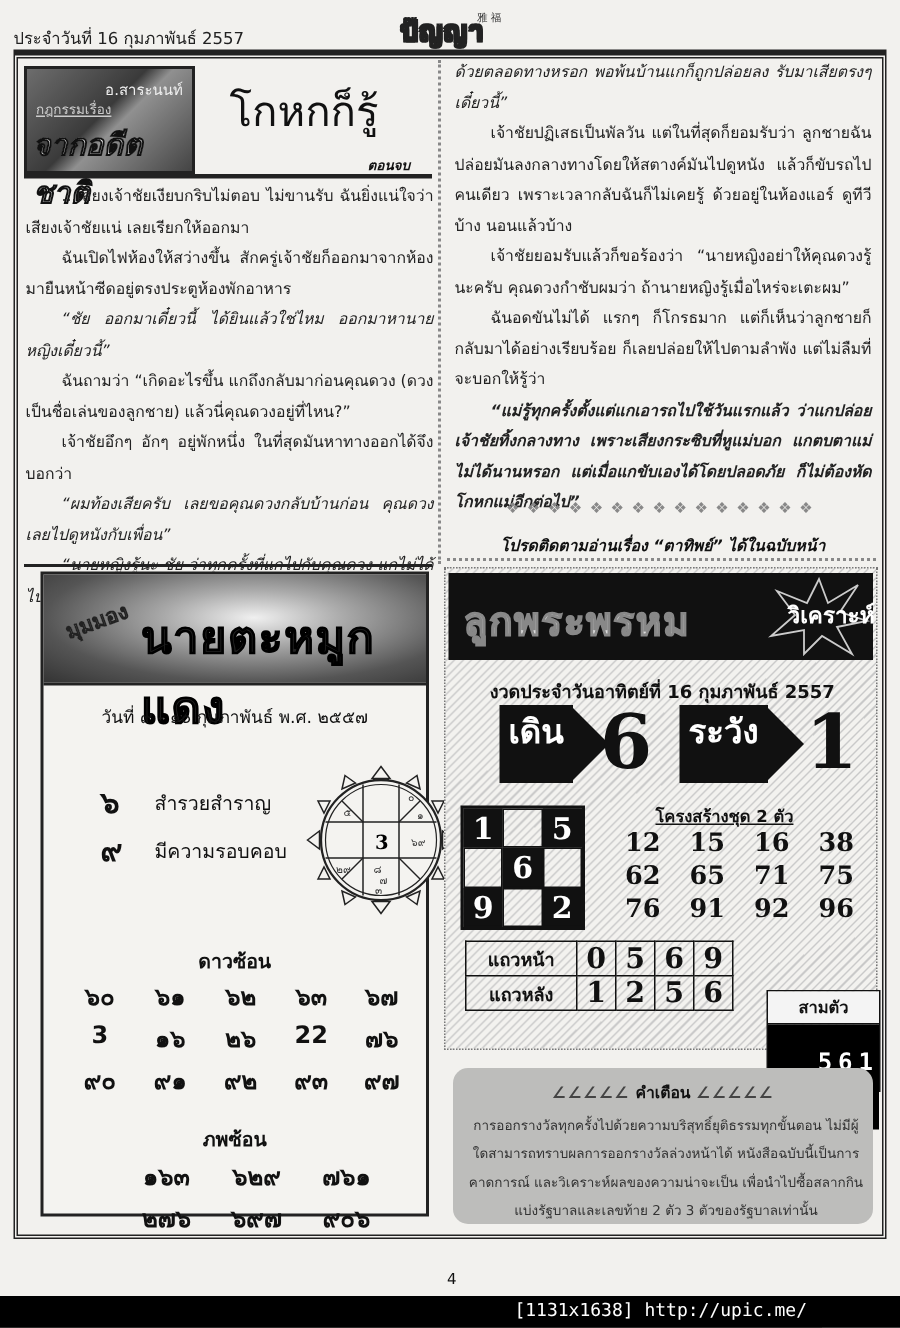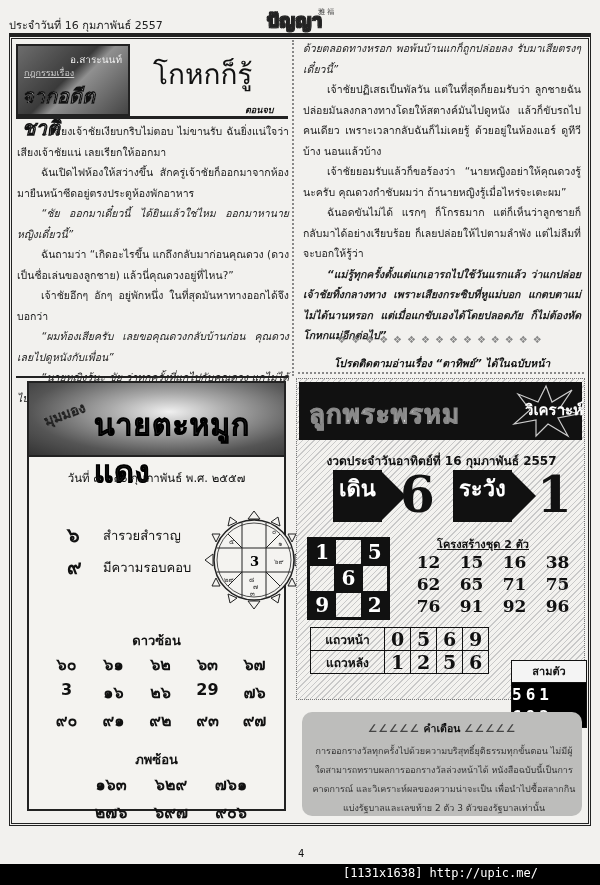--- a/index.html
+++ b/index.html
@@ -74,21 +74,21 @@
   .magic .blk { background: #111; color: #fff; }
   .pairs-title { position: absolute; left: 140px; top: 156px; font-size: 11px; font-weight: bold; text-decoration: underline; }
   .pairs { position: absolute; left: 110px; top: 172px; width: 172px; display: grid; grid-template-columns: repeat(4, 1fr); font-family: "DejaVu Serif", serif; font-size: 17px; font-weight: bold; line-height: 22px; text-align: center; }
 
   .rows-table { position: absolute; left: 13px; top: 248px; border-collapse: collapse; background: transparent; }
   .rows-table td { border: 1.5px solid #111; height: 23px; font-weight: bold; text-align: center; }
   .rows-table td.lbl { width: 74px; font-size: 12px; }
   .rows-table td.d { width: 26px; font-family: "DejaVu Serif", serif; font-size: 19px; }
   .three { position: absolute; left: 214px; top: 248px; width: 76px; height: 68px; border: 1.5px solid #111; margin-top: 33px; }
   .three .t { height: 22px; background: #f4f4f4; text-align: center; font-size: 11px; font-weight: bold; line-height: 22px; border-bottom: 1.5px solid #111; }
-  .three .v { background: #000; color: #fff; font-family: "DejaVu Sans Mono", monospace; font-weight: bold; font-size: 16px; text-align: left; letter-spacing: 4px; line-height: 21px; padding-top: 1px; }
+  .three .v { background: #000; color: #fff; font-family: "DejaVu Sans Mono", monospace; font-weight: bold; font-size: 16px; text-align: right; letter-spacing: 4px; line-height: 21px; padding-top: 14px; }
 
   .warn { position: absolute; left: 302px; top: 712px; width: 280px; height: 104px; background: #bdbdbb; border-radius: 10px; }
   .warn .title { position: absolute; left: 0; top: 8px; width: 280px; text-align: center; font-size: 10.5px; font-weight: bold; }
   .warn .title .fl { color: #444; letter-spacing: 1px; }
   .warn .body { position: absolute; left: 10px; top: 30px; width: 264px; font-size: 9px; line-height: 19px; color: #333; text-align: center; }
 
   .page-no { position: absolute; left: 298px; top: 848px; font-size: 10px; }
   .footer-bar { position: absolute; left: 0; top: 864px; width: 548px; height: 21px; background: #000; }
   .footer-bar .url { position: absolute; right: 10px; top: 2px; font-family: "DejaVu Sans Mono", monospace; font-size: 12px; color: #fff; }
 </style>
@@ -197,21 +197,21 @@
     <div class="section-label lbl-dao">ดาวซ้อน</div>
     <div class="grid5">
       <span>๖๐</span>
       <span>๖๑</span>
       <span>๖๒</span>
       <span>๖๓</span>
       <span>๖๗</span>
       <span>3</span>
       <span>๑๖</span>
       <span>๒๖</span>
-      <span>29</span>
+      <span>22</span>
       <span>๗๖</span>
       <span>๙๐</span>
       <span>๙๑</span>
       <span>๙๒</span>
       <span>๙๓</span>
       <span>๙๗</span>
     </div>
 
     <div class="section-label lbl-pop">ภพซ้อน</div>
     <div class="grid3">

